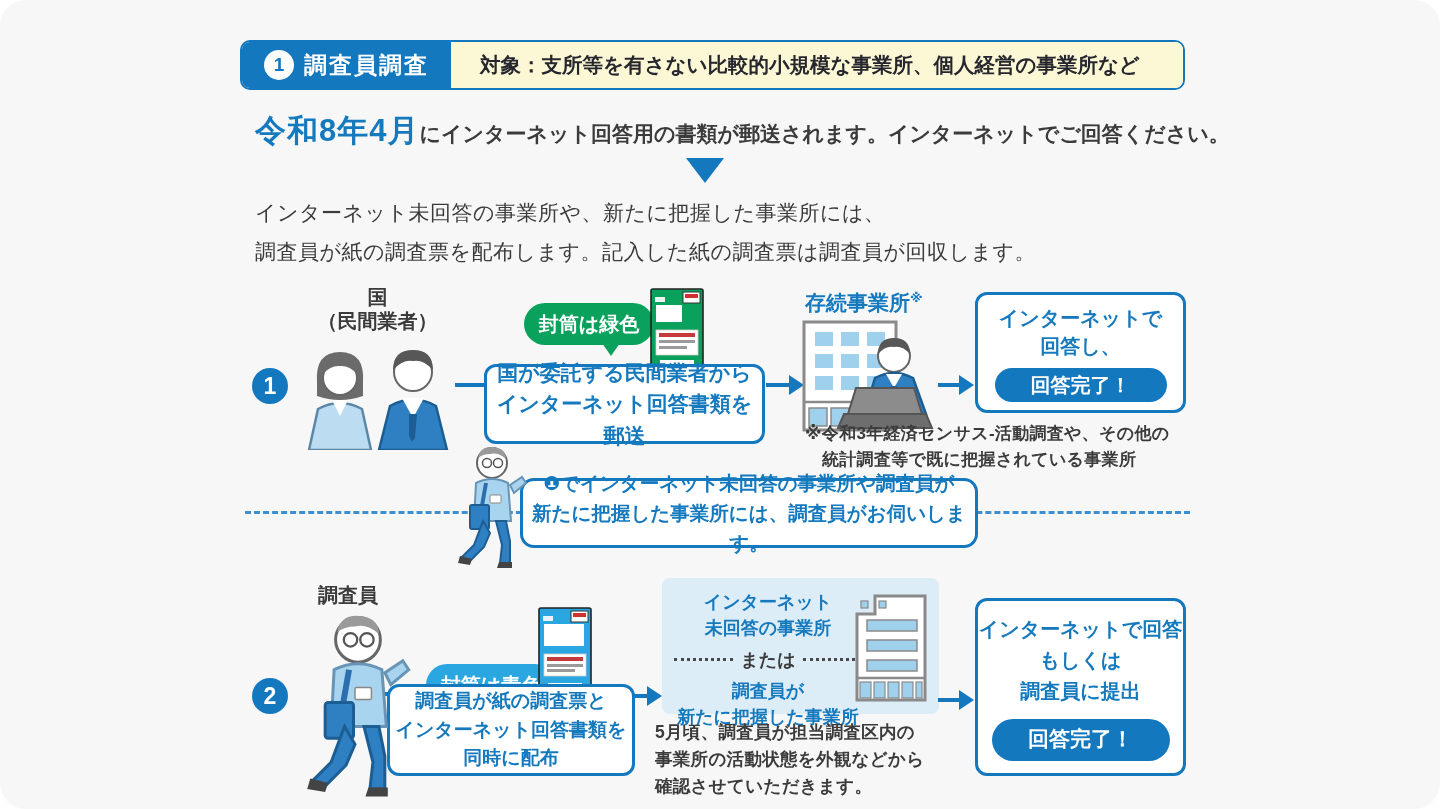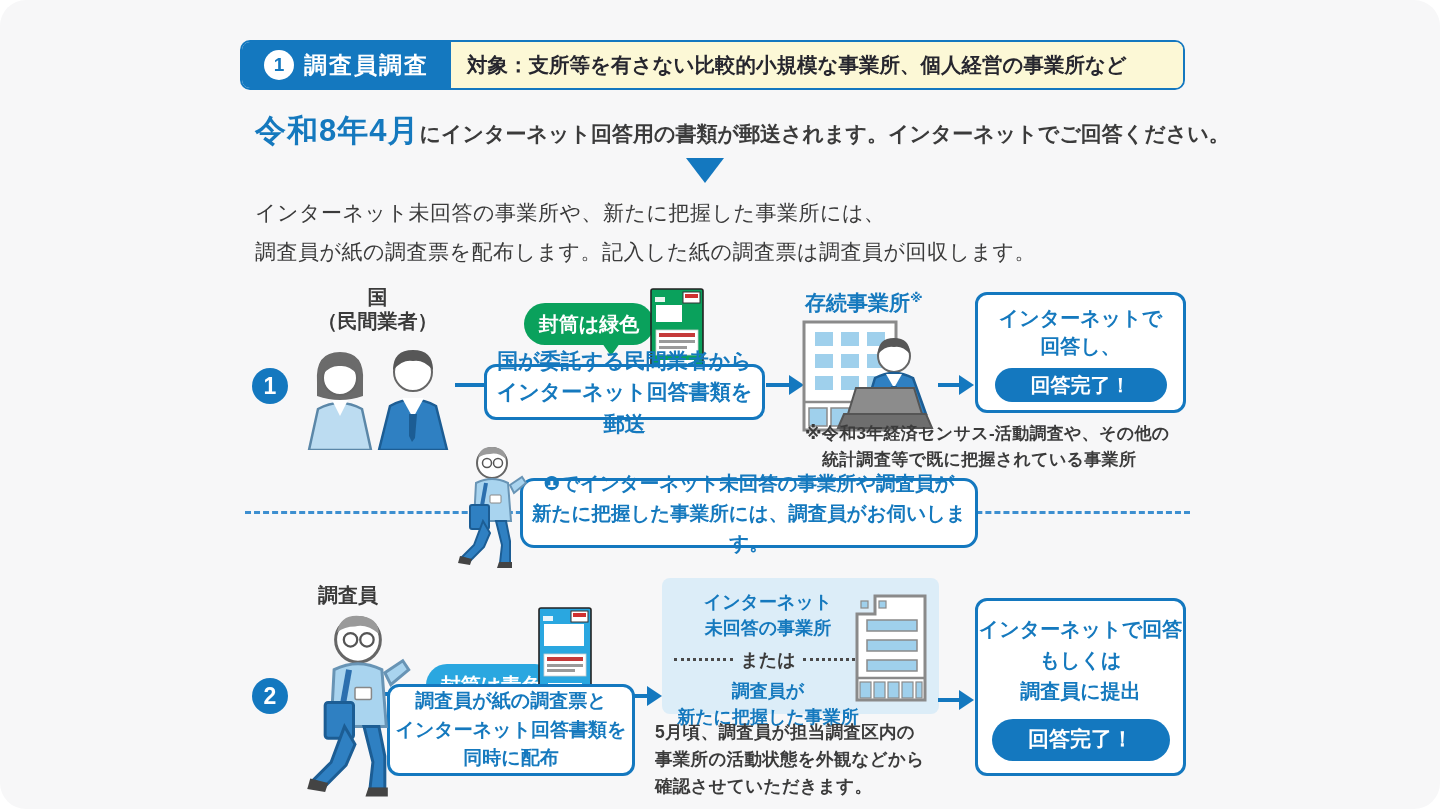--- a/index.html
+++ b/index.html
@@ -14,21 +14,21 @@
   *{box-sizing:border-box;margin:0;padding:0;}
   body{background:#ffffff;font-family:"Liberation Sans","DejaVu Sans",sans-serif;}
   .stage{position:relative;width:1440px;height:809px;background:#fff;overflow:hidden;}
   .card{position:absolute;inset:0;background:#f7f7f8;border-radius:26px;}
   .abs{position:absolute;}
 
   
   .header-bar{display:flex;border:2px solid var(--primary-blue);border-radius:10px;overflow:hidden;height:50px;}
   .header-left{background:var(--primary-blue);color:#fff;display:flex;align-items:center;gap:10px;padding:0 22px;font-size:23px;font-weight:bold;letter-spacing:2px;white-space:nowrap;}
   .header-badge{width:30px;height:30px;background:#fff;color:var(--primary-blue);border-radius:50%;display:flex;align-items:center;justify-content:center;font-size:19px;font-weight:bold;letter-spacing:0;}
-  .header-right{background:var(--yellow-bg);color:#26262e;flex:1;display:flex;align-items:center;padding-left:16px;font-size:20.5px;font-weight:bold;}
+  .header-right{background:var(--yellow-bg);color:#26262e;flex:1;display:flex;align-items:center;padding-left:29px;font-size:20.5px;font-weight:bold;}
 
   .intro{display:flex;align-items:baseline;font-weight:bold;}
   .intro .date{color:var(--text-blue);font-size:31px;letter-spacing:1px;}
   .intro .rest{color:var(--dark-text);font-size:21px;font-family:Liberation Mono, monospace;}
 
   .down-triangle{width:0;height:0;border-left:19px solid transparent;border-right:19px solid transparent;border-top:25px solid var(--primary-blue);}
 
   .para{color:var(--dark-text);font-size:21px;font-weight:normal;line-height:1.85;letter-spacing:0.5px;}
 
   .num-badge{width:36px;height:36px;border-radius:50%;background:var(--primary-blue);color:#fff;display:flex;align-items:center;justify-content:center;font-size:23px;font-weight:bold;}
@@ -126,21 +126,21 @@
     <rect x="6" y="17" width="26" height="17" fill="#fff"></rect>
     <rect x="6" y="42" width="42" height="25" fill="#fff" stroke="#cfcfcf" stroke-width="0.8"></rect>
     <rect x="9" y="45" width="36" height="4" fill="#c53a3a"></rect>
     <rect x="9" y="52" width="36" height="3" fill="#9a9a9a"></rect>
     <rect x="9" y="58" width="28" height="3" fill="#9a9a9a"></rect>
     <rect x="10" y="72" width="34" height="7" fill="#fff"></rect>
     <rect x="8" y="86" width="14" height="4" fill="#0b7745"></rect>
     <rect x="28" y="86" width="18" height="4" fill="#0b7745"></rect>
   </svg>
 
-  <div class="abs outline-box" style="left:484px;top:364px;width:281px;height:56px;font-size:21px;line-height:1.5;">
+  <div class="abs outline-box" style="left:484px;top:364px;width:281px;height:80px;font-size:21px;line-height:1.5;">
     <div>国が委託する民間業者から</div>
     <div>インターネット回答書類を郵送</div>
   </div>
 
   <div class="abs arrow" style="left:766px;top:375px;">
     <div class="arrow-line" style="width:23px;"></div>
       <div class="arrow-head"></div>
   </div>
 
   <div class="abs blue-label" style="left:805px;top:289px;">

